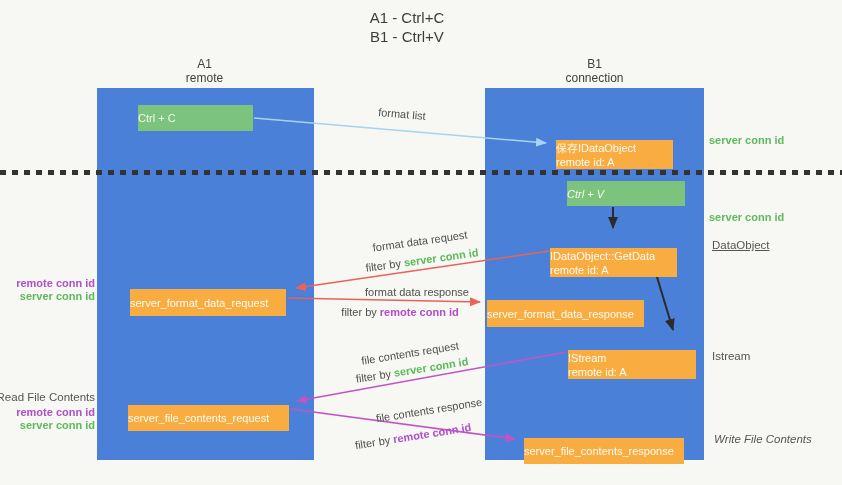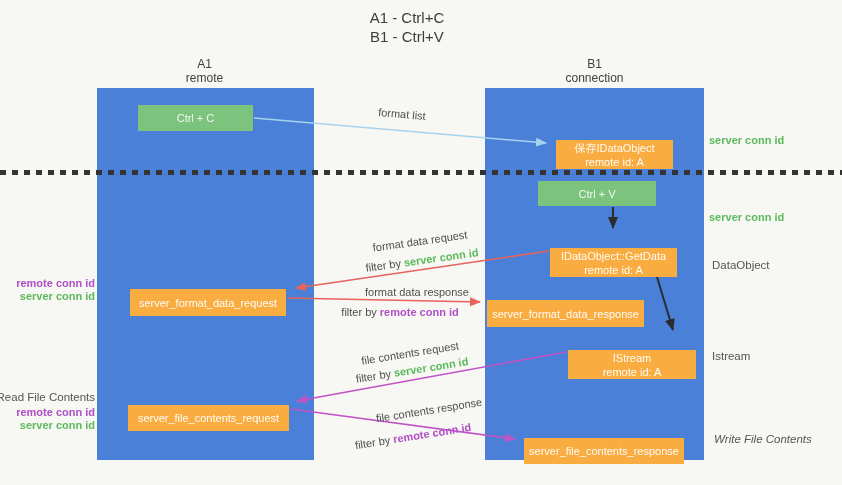--- a/index.html
+++ b/index.html
@@ -16,21 +16,21 @@
     top:57px;text-align:center;font-size:12px;line-height:14px;color:#414141;
   }
   .lifeline{
     top:88px;height:372px;background:#4a80d8;
   }
   .dotted-line{
     left:0;top:170px;width:842px;height:5px;z-index:3;
     background:repeating-linear-gradient(to right,#333 0 6px,transparent 6px 12px);
   }
   .node{
-    display:flex;flex-direction:column;align-items:center;justify-content:center;
+    display:flex;flex-direction:column;align-items:flex-start;justify-content:center;
     font-size:11px;line-height:14px;color:rgba(255,255,255,.95);
     text-align:center;z-index:4;
   }
   .node.green{background:#7cc47e;color:#f2f8f2;}
   .node.orange{background:#f9ad41;margin-top:11px;}
   #arrows{position:absolute;left:0;top:0;z-index:2;}
   .arrow-label{
     z-index:5;font-size:11px;color:#4f4f4f;white-space:nowrap;
   }
   .side-label{
@@ -90,21 +90,21 @@
 
   <div class="abs node green" style="left:138px;top:105px;width:115px;height:26px;">
     <span>Ctrl + C</span>
   </div>
 
   <div class="abs node orange" style="left:556px;top:129px;width:117px;height:29px;">
     <span>保存IDataObject</span>
     <span>remote id: A</span>
   </div>
 
-  <div class="abs node green" style="left:538px;top:181px;width:118px;height:25px;">
+  <div class="abs node green" style="left:567px;top:181px;width:118px;height:25px;font-style:italic;">
     <span>Ctrl + V</span>
   </div>
 
   <div class="abs node orange" style="left:550px;top:237px;width:127px;height:29px;">
     <span>IDataObject::GetData</span>
     <span>remote id: A</span>
   </div>
 
   <div class="abs node orange" style="left:130px;top:278px;width:156px;height:27px;">
     <span>server_format_data_request</span>
@@ -144,21 +144,21 @@
     <span>filter by </span><span class="conn-green">server conn id</span>
   </div>
 
   <div class="abs arrow-label" style="left:429px;top:410px;transform:translate(-50%,-50%) rotate(-9deg);">file contents response</div>
   <div class="abs arrow-label" style="left:413px;top:436px;transform:translate(-50%,-50%) rotate(-9deg);">
     <span>filter by </span><span class="conn-purple">remote conn id</span>
   </div>
 
   <div class="abs side-label conn-green" style="left:709px;top:134px;">server conn id</div>
   <div class="abs side-label conn-green" style="left:709px;top:211px;">server conn id</div>
-  <div class="abs side-label" style="left:712px;top:259px;">DataObject</div>
+  <div class="abs side-label" style="left:712px;top:239px;text-decoration:underline;">DataObject</div>
   <div class="abs side-label" style="left:712px;top:350px;">Istream</div>
   <div class="abs side-label" style="left:714px;top:433px;font-style:italic;">Write File Contents</div>
 
   <div class="abs left-label-group" style="right:747px;top:277px;">
     <div class="conn-purple">remote conn id</div>
     <div class="conn-green">server conn id</div>
   </div>
 
   <div class="abs left-label-group" style="right:747px;top:391px;">
     <div class="side-label" style="position:static;">Read File Contents</div>

